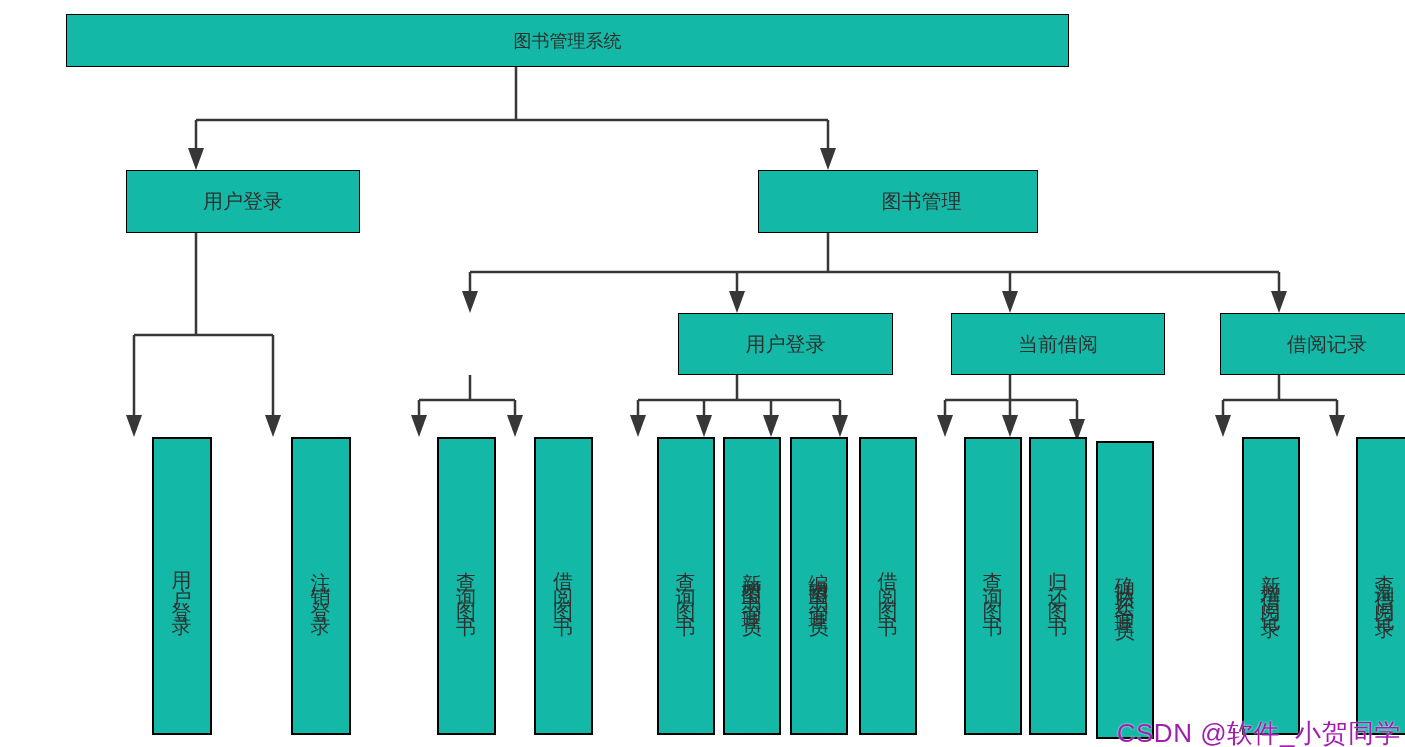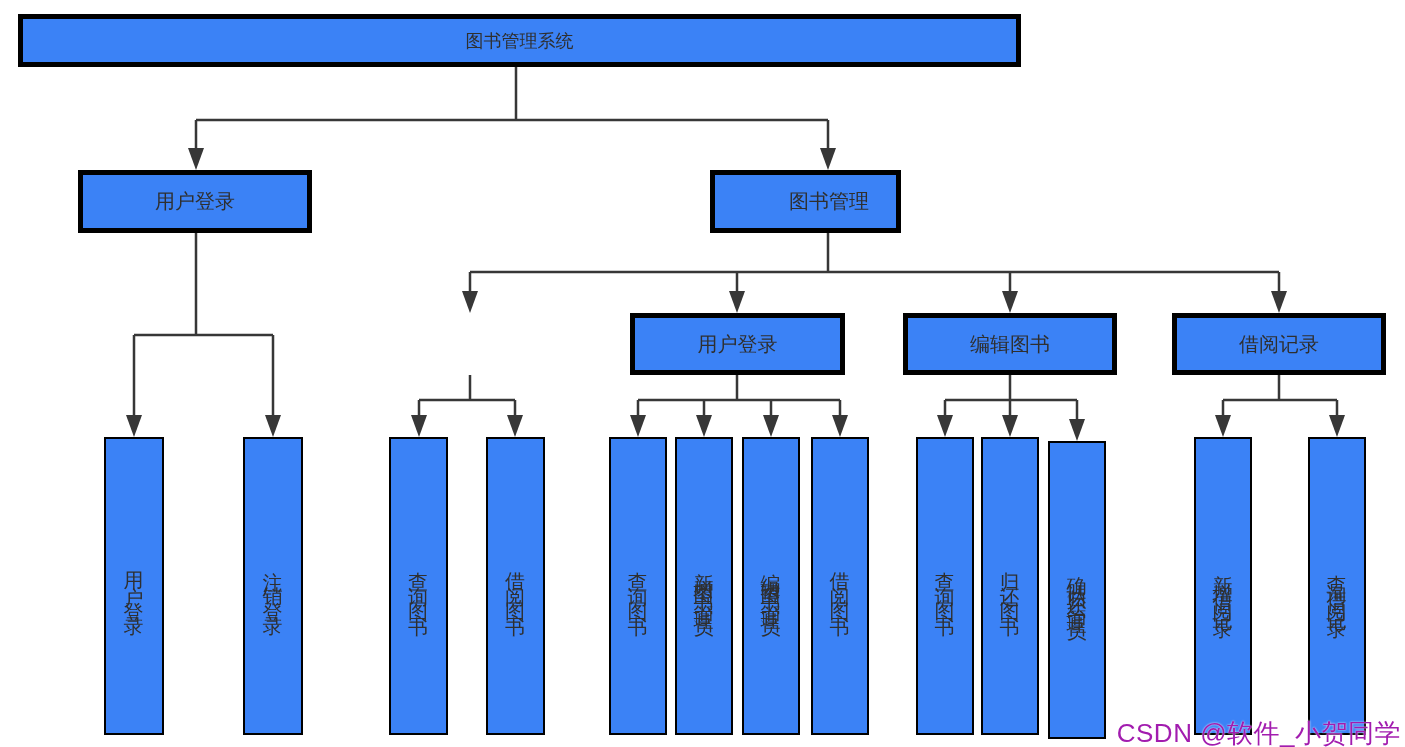--- a/index.html
+++ b/index.html
@@ -19,27 +19,28 @@
   .connectors {
     position: absolute;
     left: 0; top: 0;
     width: 1405px;
     height: 747px;
     z-index: 1;
   }
   .box {
     position: absolute;
     box-sizing: border-box;
-    background: #3b82f6;
-    border: 5px solid #000000;
+    background: #14b8a6;
+    border: 1px solid #000000;
     display: flex;
     align-items: center;
     justify-content: center;
     z-index: 2;
     white-space: nowrap;
+    margin-left: 48px;
   }
   .root-box  { font-size: 18px; }
   .lvl-box   { font-size: 20px; }
   .leaf {
     border-width: 2px;
     writing-mode: vertical-rl;
     text-orientation: mixed;
     font-size: 20px;
     line-height: 1;
   }
@@ -95,24 +96,24 @@
       <polygon points="1002,415 1018,415 1010,437"></polygon>
       <polygon points="1069,419 1085,419 1077,441"></polygon>
       <polygon points="1215,415 1231,415 1223,437"></polygon>
       <polygon points="1329,415 1345,415 1337,437"></polygon>
     </g>
   </svg>
 
   <div class="box root-box" style="left:18px; top:14px; width:1003px; height:53px;">图书管理系统</div>
 
   <div class="box lvl-box" style="left:78px; top:170px; width:234px; height:63px;">用户登录</div>
-  <div class="box lvl-box" style="left:710px; top:170px; width:191px; height:63px;padding-left:47px;">图书管理</div>
+  <div class="box lvl-box" style="left:710px; top:170px; width:280px; height:63px;padding-left:47px;">图书管理</div>
 
   <div class="box lvl-box" style="left:630px; top:313px; width:215px; height:62px;">用户登录</div>
-  <div class="box lvl-box" style="left:903px; top:313px; width:214px; height:62px;">编辑图书</div>
+  <div class="box lvl-box" style="left:903px; top:313px; width:214px; height:62px;">当前借阅</div>
   <div class="box lvl-box" style="left:1172px; top:313px; width:214px; height:62px;">借阅记录</div>
 
   <div class="box leaf" style="left: 104px; top: 437px; width: 60px; height: 298px; letter-spacing: 0.75em;">用户登录</div>
   <div class="box leaf" style="left: 243px; top: 437px; width: 60px; height: 298px; letter-spacing: 0.75em;">注销登录</div>
 
   <div class="box leaf" style="left: 389px; top: 437px; width: 59px; height: 298px; letter-spacing: 0.75em;">查询图书</div>
   <div class="box leaf" style="left: 486px; top: 437px; width: 59px; height: 298px; letter-spacing: 0.75em;">借阅图书</div>
 
   <div class="box leaf" style="left: 609px; top: 437px; width: 58px; height: 298px; letter-spacing: 0.75em;">查询图书</div>
   <div class="box leaf" style="left: 675px; top: 437px; width: 58px; height: 298px; letter-spacing: 0.32em;">新增图书（管理员）</div>

